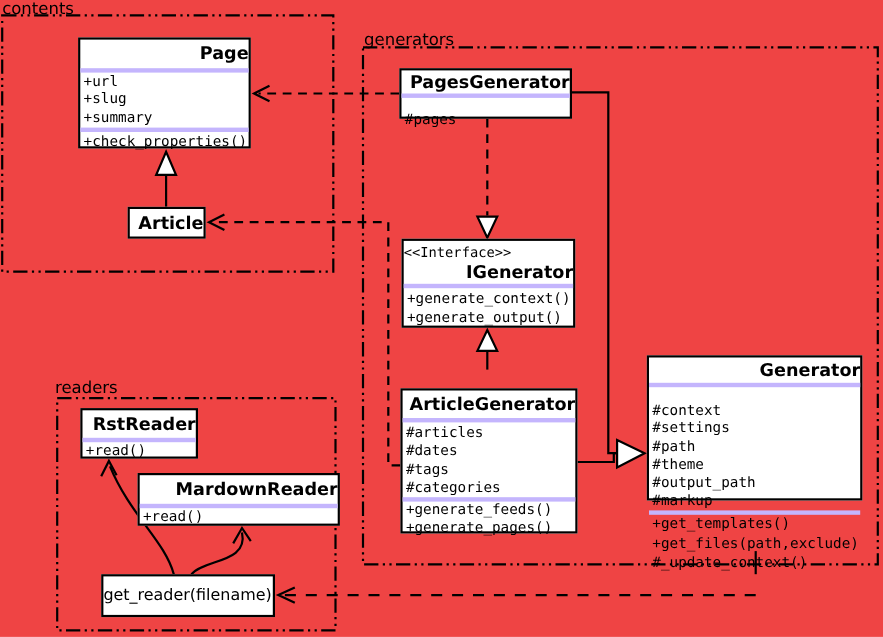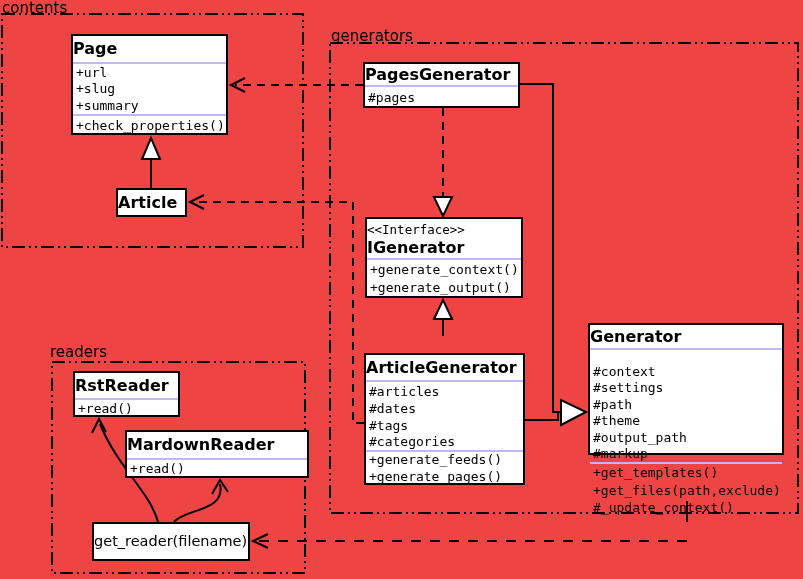--- a/index.html
+++ b/index.html
@@ -21,31 +21,31 @@
   }
   .cls{
     position:absolute;
     box-sizing:border-box;
     border:2px solid #000;
     background:#ffffff;
   }
   .cls-title{
     font-weight:bold;
     font-size:16px;
-    text-align:left;
+    text-align:right;
     white-space:nowrap;
     overflow:hidden;
   }
   .stereo{
     font-family:"DejaVu Sans Mono", monospace;
     font-size:12.5px;
     text-align:left;
     white-space:nowrap;
   }
-  .sec{border-top:2px solid #c4b5fd;}
+  .sec{border-top:4px solid #c4b5fd;}
   .row{
     font-family:"DejaVu Sans Mono", monospace;
     font-size:13px;
     white-space:nowrap;
     padding-left:3px;
     overflow:hidden;
   }
   .plain-label{
     font-size:14.5px;
     text-align:left;
@@ -130,21 +130,21 @@
     </div>
   </div>
 
   <div class="cls" style="left:116px;top:188px;width:71px;height:29px">
     <div class="cls-title" style="line-height:25px">Article</div>
   </div>
 
   <div class="cls" style="left:363px;top:62px;width:157px;height:46px">
     <div class="cls-title" style="line-height:21px">PagesGenerator</div>
     <div class="sec">
-      <div class="row" style="line-height:19px;padding-top:1px">#pages</div>
+      <div class="row" style="line-height:19px;padding-top:11px">#pages</div>
     </div>
   </div>
 
   <div class="cls" style="left:365px;top:217px;width:158px;height:81px">
     <div>
       <div class="stereo" style="line-height:16px;padding-top:3px">&lt;&lt;Interface&gt;&gt;</div>
       <div class="cls-title" style="line-height:20px">IGenerator</div>
     </div>
     <div class="sec">
       <div class="row" style="line-height:18px;padding-top:1px">+generate_context()</div>

